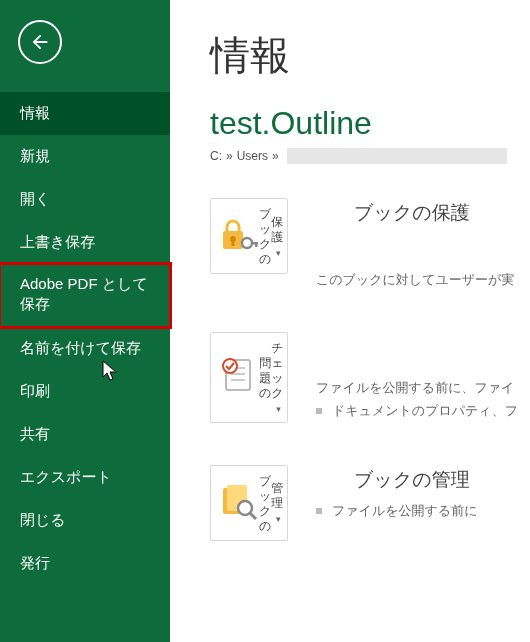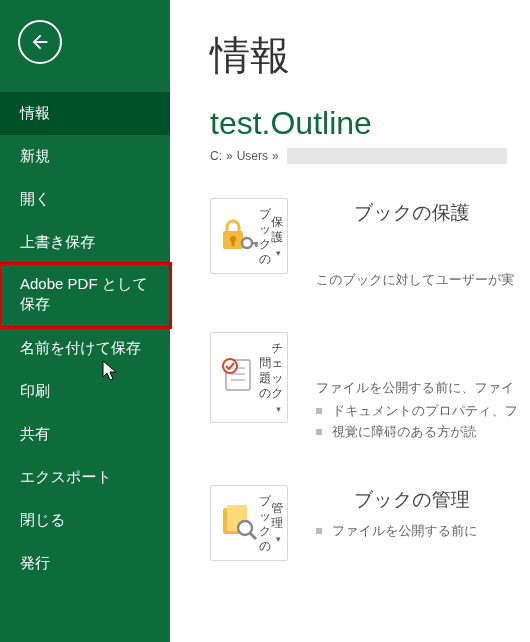--- a/index.html
+++ b/index.html
@@ -209,21 +209,20 @@
             <path d="M9 10 l3 3 l5 -6" fill="none" stroke="#d34b2f" stroke-width="2"></path>
           </svg>
         </div>
         <div><span>問題の</span></div>
         <div><span>チェック</span><span class="caret">▾</span></div>
       </div>
       <div class="section-body">
         <div class="section-desc">ファイルを公開する前に、ファイ</div>
         <ul class="bullet-list">
           <li>ドキュメントのプロパティ、フ</li>
-          <li>視覚に障碍のある方が読</li>
         </ul>
       </div>
     </div>
 
     <div class="section">
       <div class="action-btn">
         <div class="icon-slot">
           <svg width="42" height="40" viewBox="0 0 42 40">
             <rect x="6" y="6" width="20" height="26" rx="2" fill="#f5b942"></rect>
             <rect x="10" y="3" width="20" height="26" rx="2" fill="#ffd97a"></rect>

